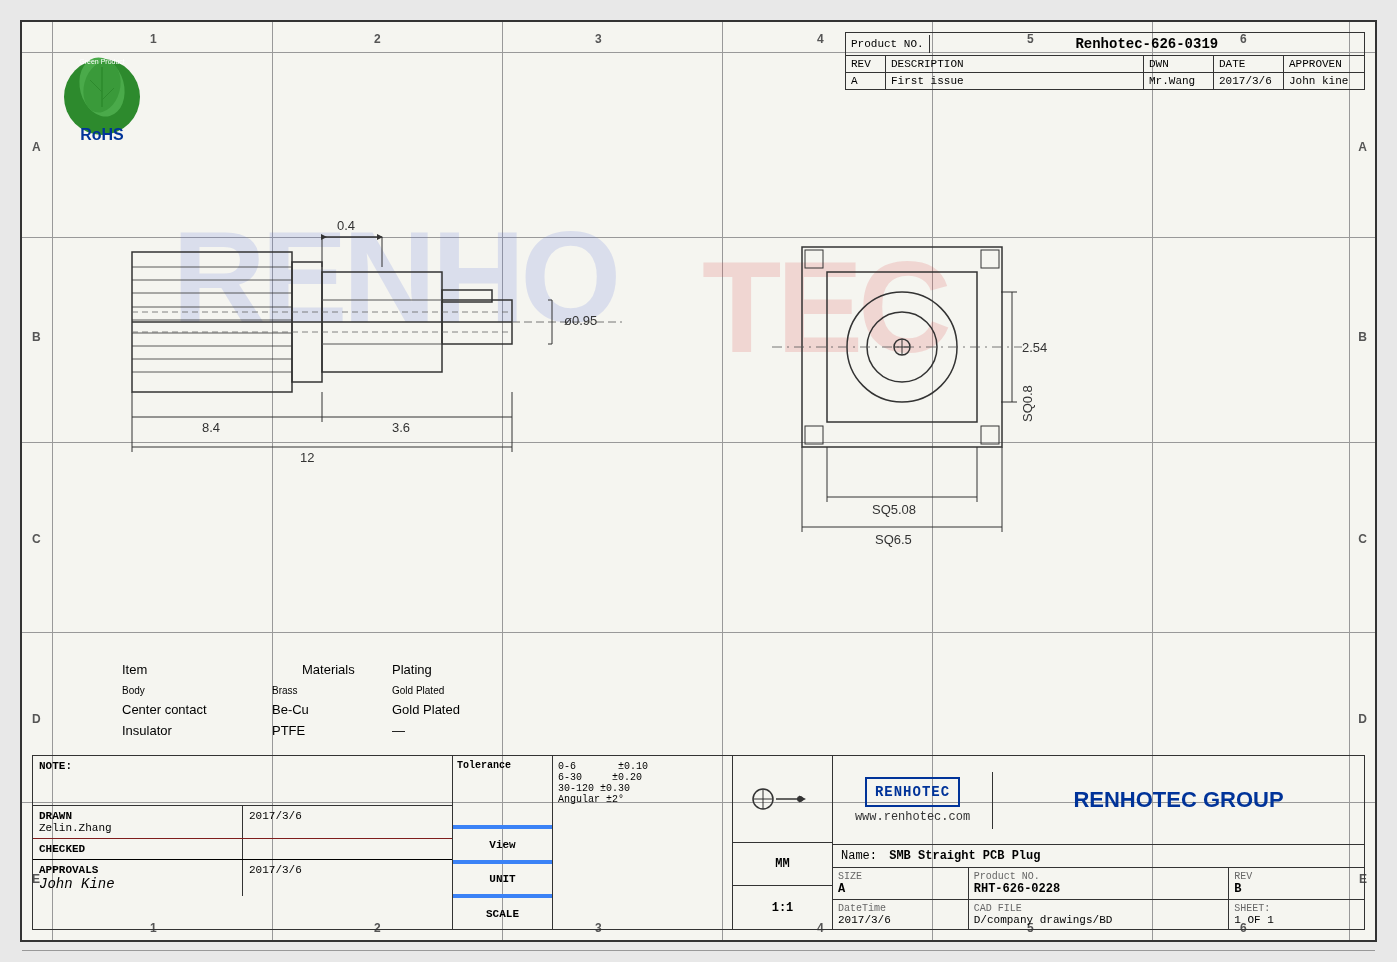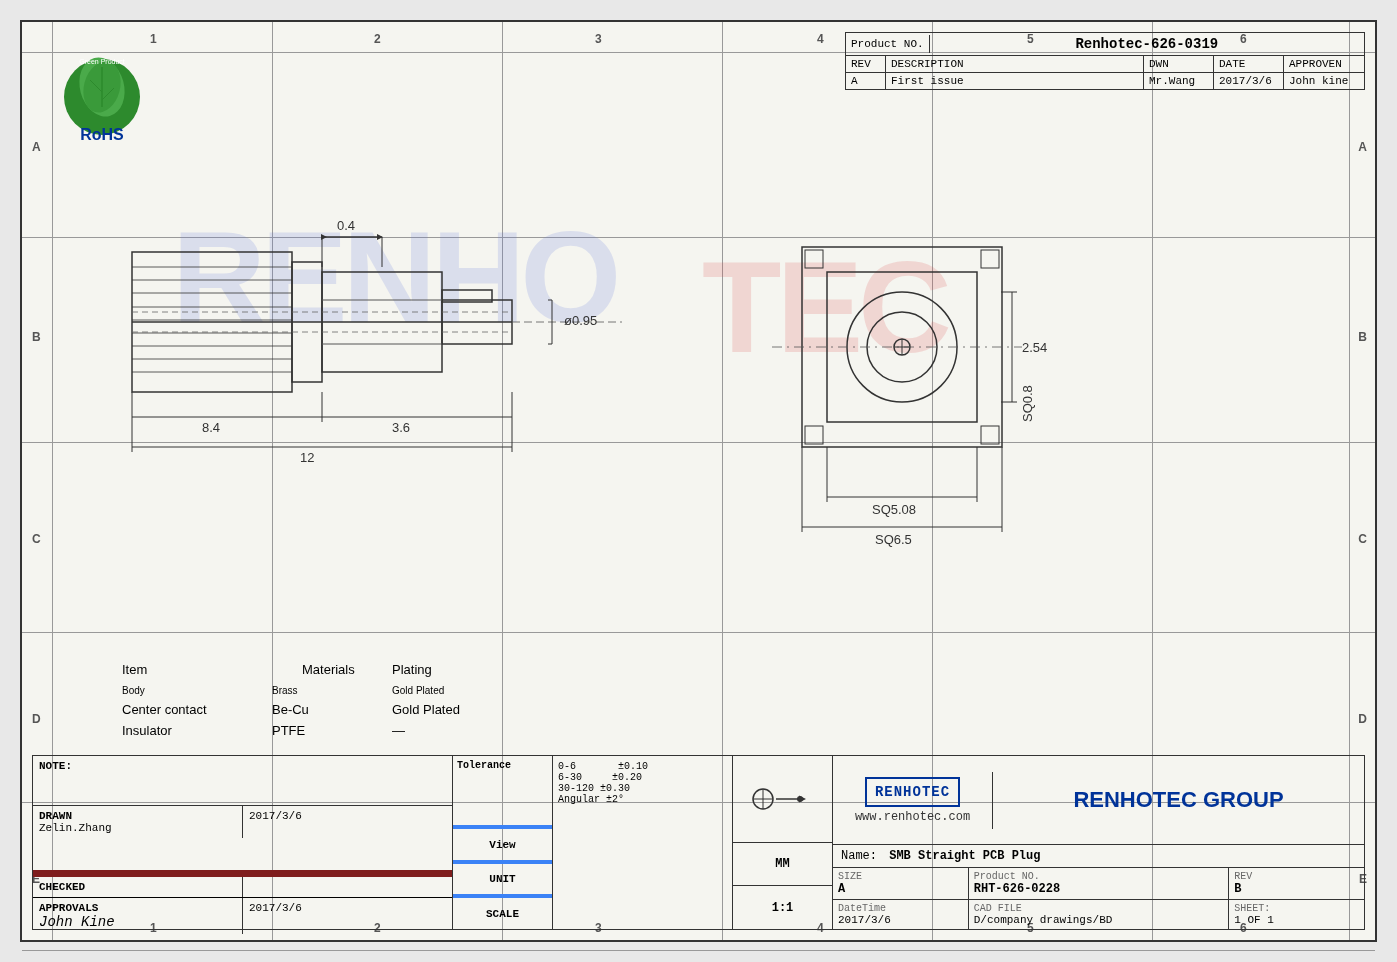--- a/index.html
+++ b/index.html
@@ -451,21 +451,21 @@
       </div>
       <div class="bottom-left-bottom">
         <div class="bl-cell">
           <div style="font-weight:bold;">DRAWN</div>
           <div>Zelin.Zhang</div>
         </div>
         <div class="bl-cell">
           <div>2017/3/6</div>
         </div>
       </div>
-      <div class="bottom-left-bottom" style="border-top:7px solid #7f1d1d;margin-top:32px;">
+      <div class="bottom-left-bottom" style="border-top:1px solid #7f1d1d;">
         <div class="bl-cell">
           <div style="font-weight:bold;">CHECKED</div>
         </div>
         <div class="bl-cell"></div>
       </div>
       <div class="bottom-left-bottom" style="border-top:1px solid #000000;">
         <div class="bl-cell">
           <div style="font-weight:bold;">APPROVALS</div>
           <div style="font-style:italic; font-size:14px;">John Kine</div>
         </div>

